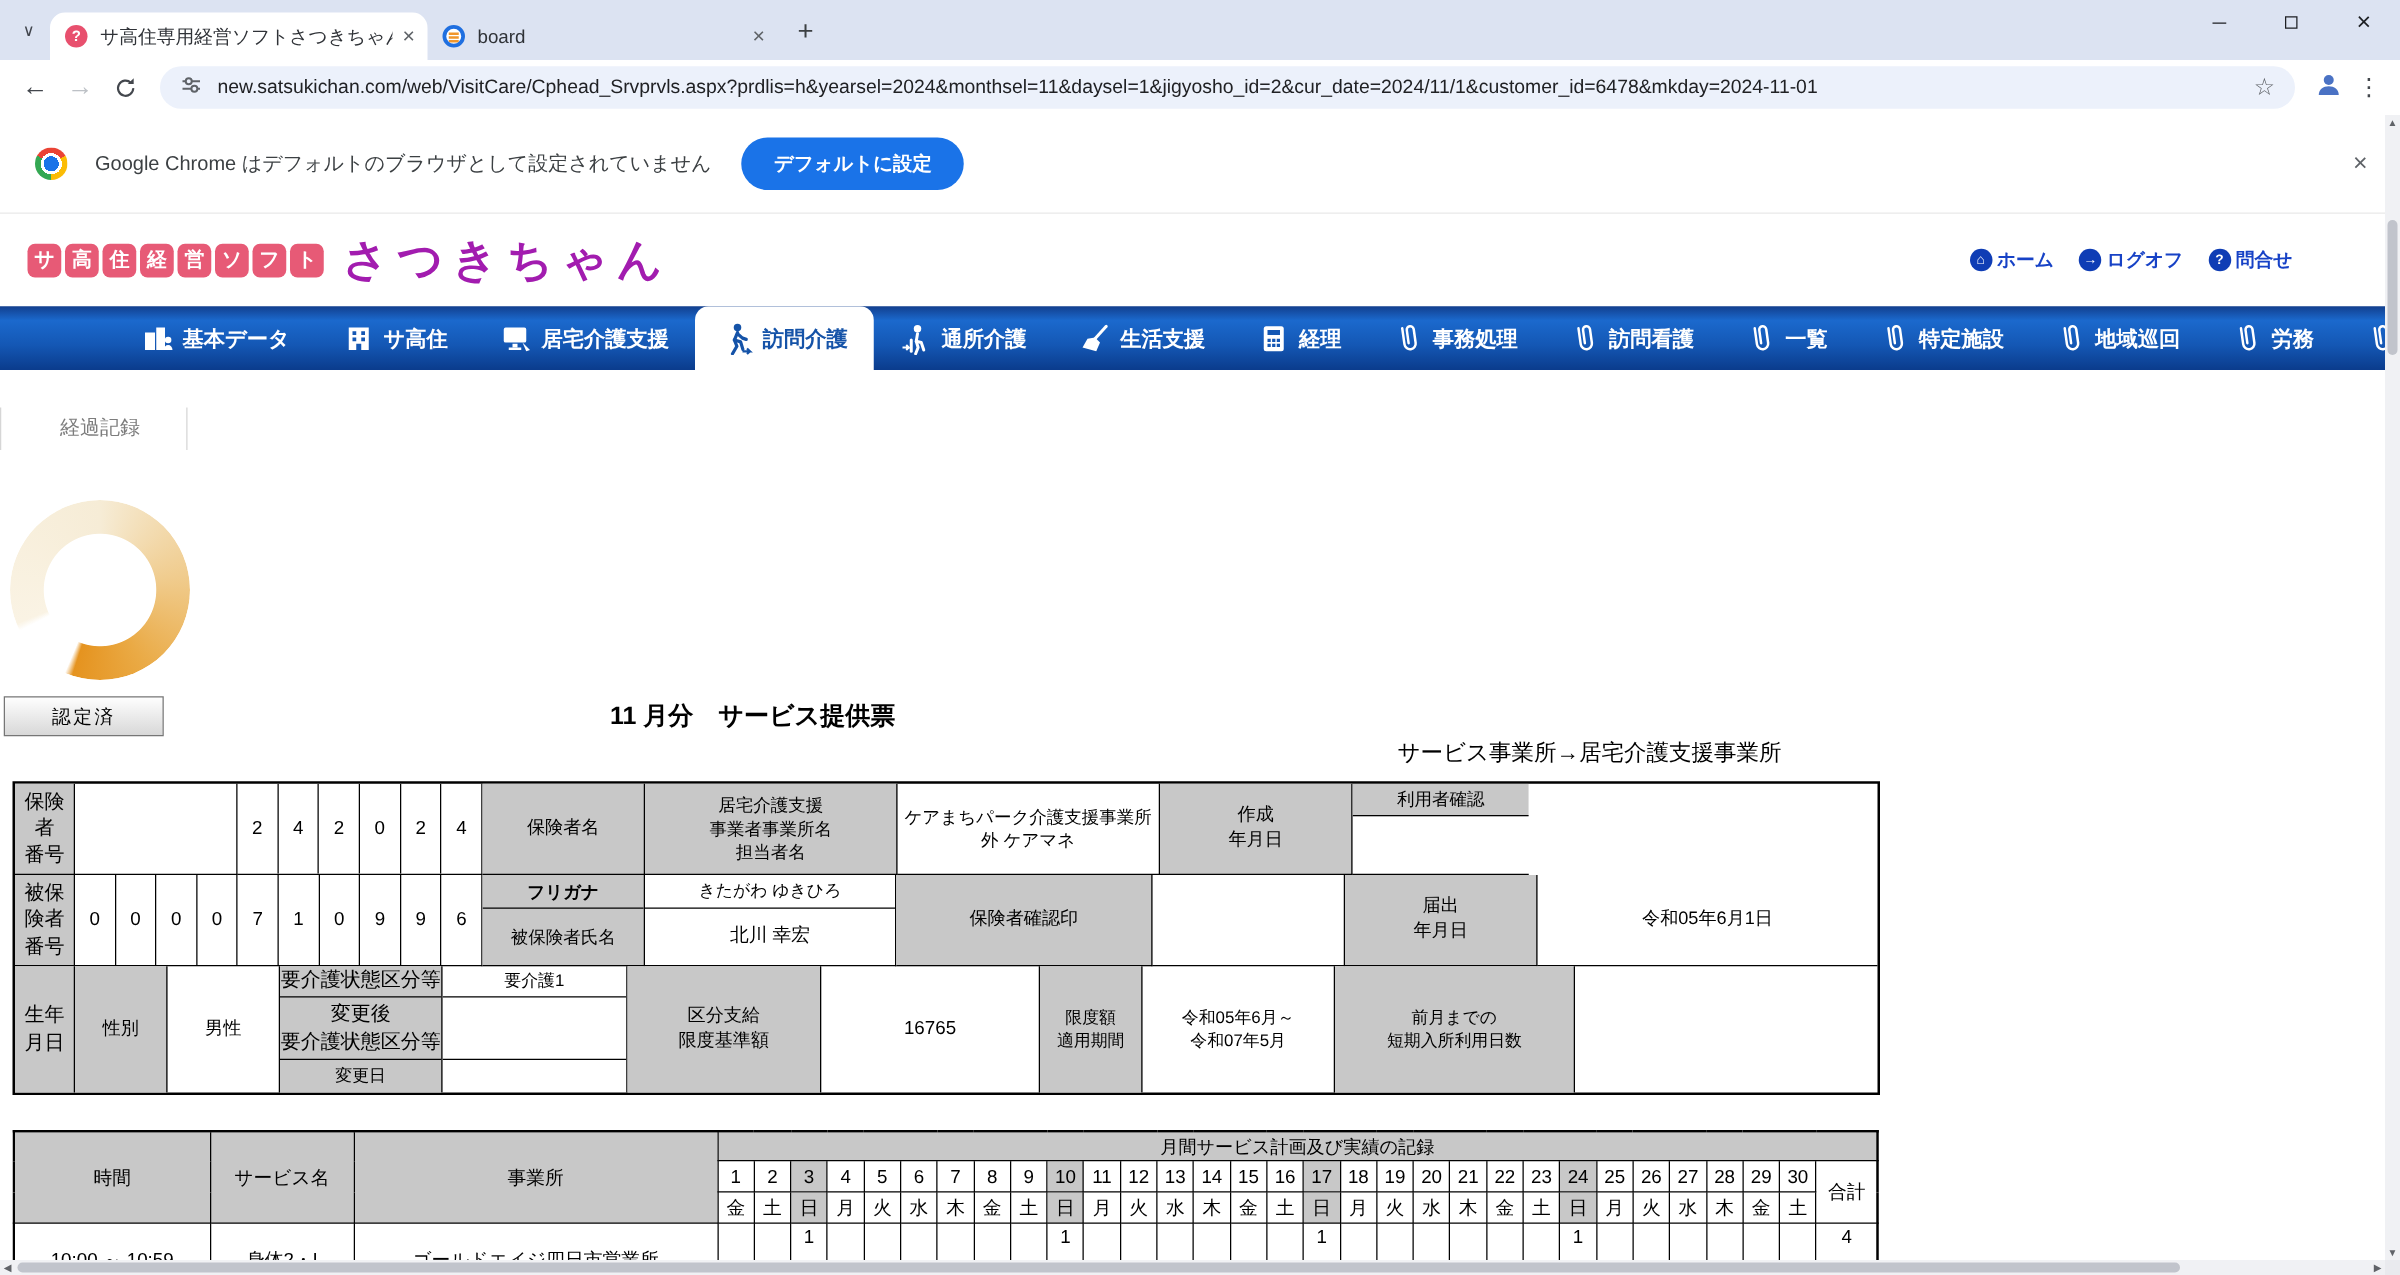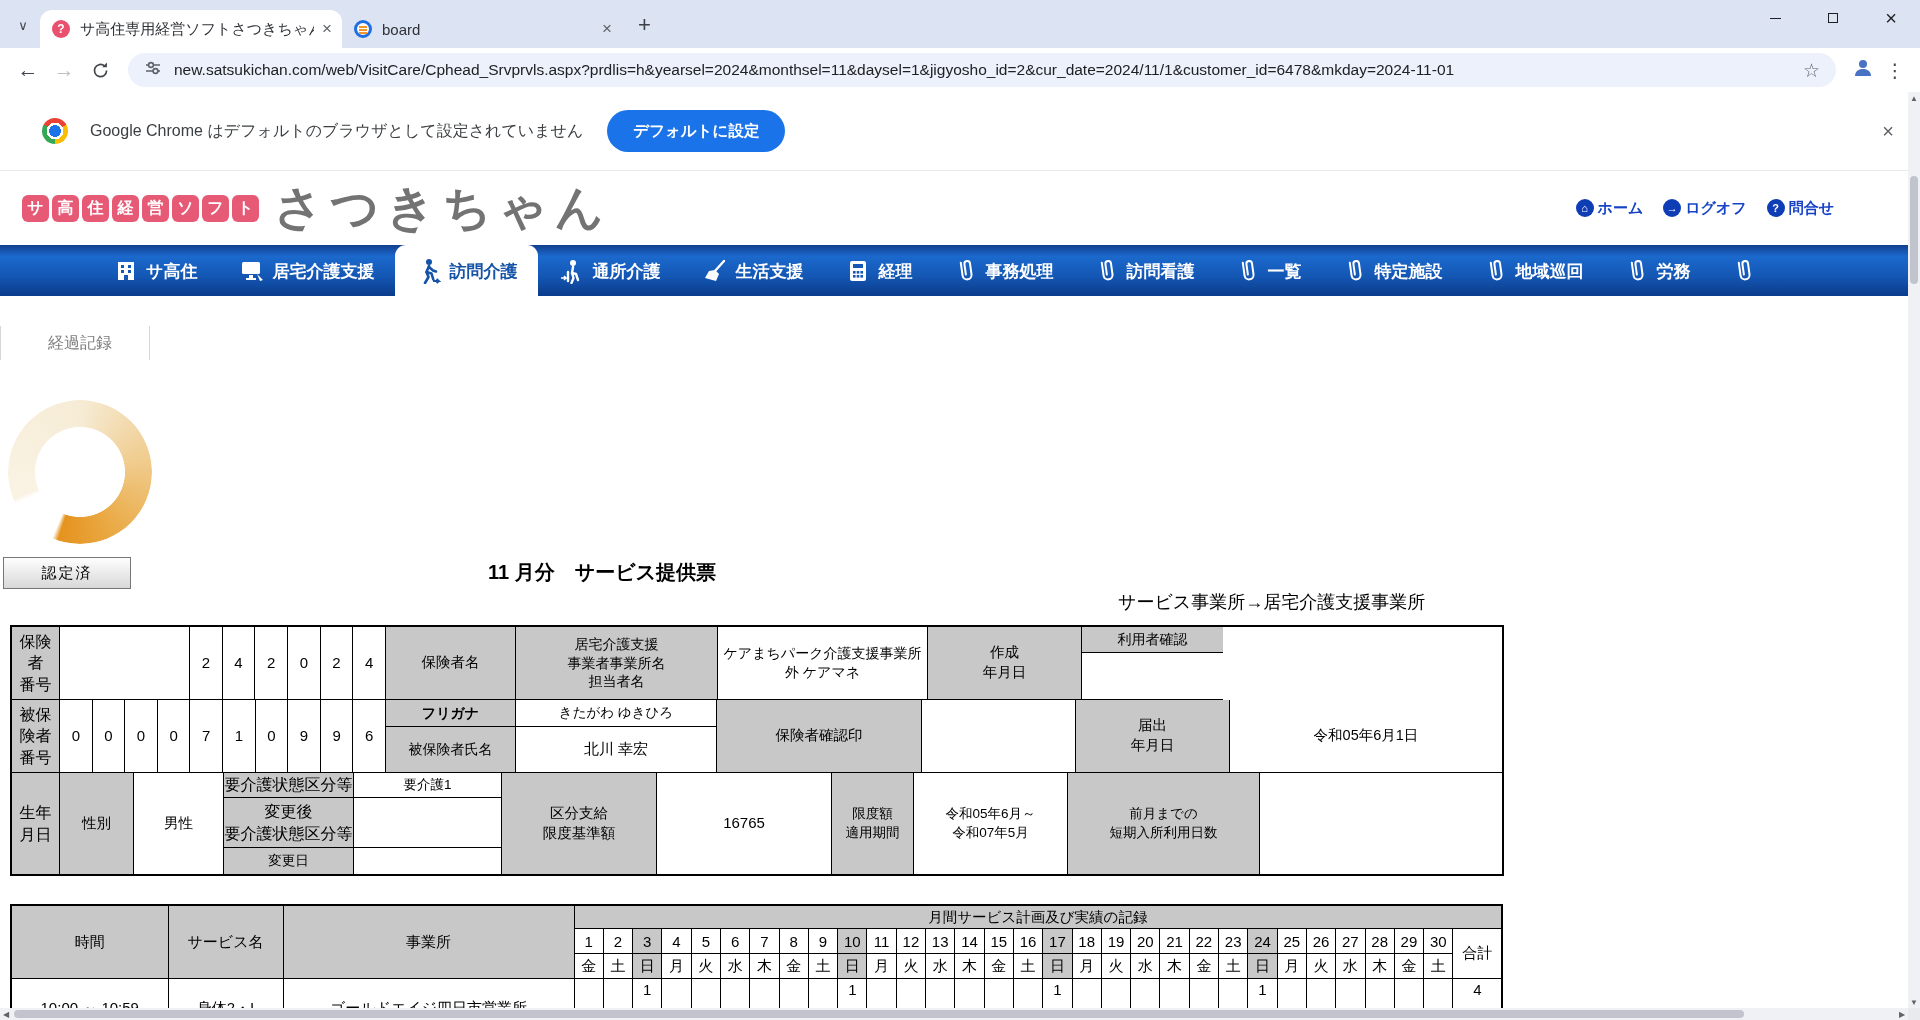--- a/index.html
+++ b/index.html
@@ -29,33 +29,33 @@
   .toolbar{height:44px;background:#fff;display:flex;align-items:center;padding:0 10px;}
   .nav-btn{width:36px;height:36px;display:flex;align-items:center;justify-content:center;font-size:21px;color:#43474d;}
   .nav-btn.disabled{color:#bdc1c6;}
   .urlbar{flex:1;height:34px;background:#ecf1fb;border-radius:17px;display:flex;align-items:center;margin:0 10px;padding:0 16px;min-width:0;}
   .url-text{font-size:15.5px;color:#202124;white-space:nowrap;overflow:hidden;flex:1;margin-left:12px;}
   .star{font-size:19px;color:#5f6368;margin-left:10px;}
   .toolbar-right{display:flex;align-items:center;}
   .kebab{font-size:19px;color:#43474d;width:30px;text-align:center;}
 
   
-  .notifbar{height:78px;background:#fff;border-bottom:1px solid #e9e9e9;display:flex;align-items:center;padding-left:42px;position:relative;}
+  .notifbar{height:78px;background:#fff;border-bottom:1px solid #e9e9e9;display:flex;align-items:center;padding-left:28px;position:relative;}
   .chrome-logo{width:26px;height:26px;border-radius:50%;background:
     radial-gradient(circle at 50% 50%, #1a73e8 0 6px, #fff 6px 8.5px, rgba(0,0,0,0) 8.5px),
     conic-gradient(from 60deg, #fbbc05 0 120deg, #34a853 120deg 240deg, #ea4335 240deg 360deg);}
   .notif-text{font-size:16px;color:#3c4043;margin-left:22px;}
   .notif-btn{margin-left:24px;height:42px;padding:0 26px;background:#1a73e8;color:#fff;font-size:15.5px;font-weight:bold;border:none;border-radius:21px;display:flex;align-items:center;}
   .notif-close{position:absolute;right:26px;top:50%;transform:translateY(-50%);font-size:20px;color:#5f6368;}
 
   
   .sitehead{height:74px;background:#fff;display:flex;align-items:center;padding-left:22px;}
   .logo{display:flex;align-items:center;}
   .logo-block{width:27px;height:27px;background:#e75a76;border-radius:6px;color:#fff;font-size:16px;font-weight:bold;display:flex;align-items:center;justify-content:center;margin-right:3px;}
-  .logo-big{font-size:48px;font-weight:bold;color:#737373;letter-spacing:7px;margin-left:12px;line-height:1;text-align:right;}
+  .logo-big{font-size:36px;font-weight:bold;color:#a21caf;letter-spacing:7px;margin-left:12px;line-height:1;text-align:right;}
   .head-links{margin-left:auto;margin-right:86px;display:flex;align-items:center;gap:20px;}
   .head-link{display:flex;align-items:center;gap:4px;color:#1742c6;font-size:15px;font-weight:bold;}
   .head-link .ic{width:18px;height:18px;border-radius:50%;background:#0f3db5;color:#fff;font-size:11px;display:flex;align-items:center;justify-content:center;}
 
   
   .mainnav{height:52px;background:linear-gradient(180deg,#123f8e 0%,#1b69cd 22%,#1457b4 60%,#0a3a8a 100%);display:flex;align-items:stretch;padding-left:92px;overflow:hidden;white-space:nowrap;}
   .navitem{display:flex;align-items:center;gap:7px;padding:0 21px;color:#fff;font-size:17px;font-weight:bold;}
   .navitem svg{flex:0 0 auto;}
   .navitem.active{background:#fff;border-radius:11px 11px 0 0;color:#1553a8;}
 
@@ -215,20 +215,29 @@
           <span>ログオフ</span>
         </span>
       <span class="head-link">
           <span class="ic">?</span>
           <span>問合せ</span>
         </span>
     </div>
   </div>
 
   <div class="mainnav">
+    <div class="navitem">
+      <svg width="26" height="26" viewBox="0 0 26 26">
+          <rect x="3" y="8" width="8" height="14" fill="#fff"></rect>
+          <rect x="12" y="4" width="7" height="18" fill="#fff"></rect>
+          <circle cx="21.5" cy="14" r="2.6" fill="#fff"></circle>
+          <path d="M18 22c0-2.4 1.6-4 3.5-4s3.5 1.6 3.5 4z" fill="#fff"></path>
+        </svg>
+      <span>基本データ</span>
+    </div>
     <div class="navitem">
       <svg width="26" height="26" viewBox="0 0 26 26">
           <rect x="5" y="4" width="16" height="18" fill="#fff"></rect>
           <g fill="#1457b4">
             <rect x="8" y="7" width="3" height="3"></rect>
             <rect x="15" y="7" width="3" height="3"></rect>
             <rect x="8" y="12" width="3" height="3"></rect>
             <rect x="15" y="12" width="3" height="3"></rect>
             <rect x="11" y="17" width="4" height="5"></rect>
           </g>

